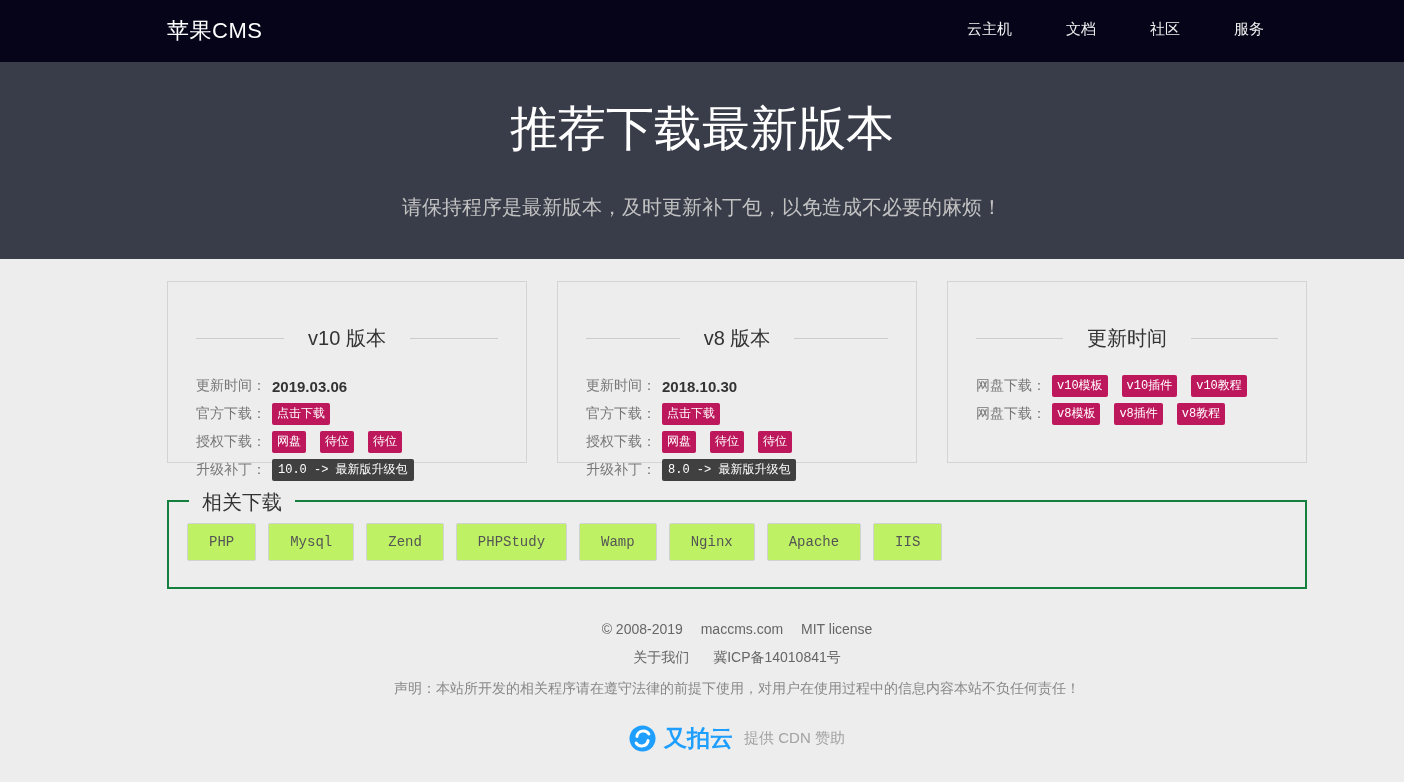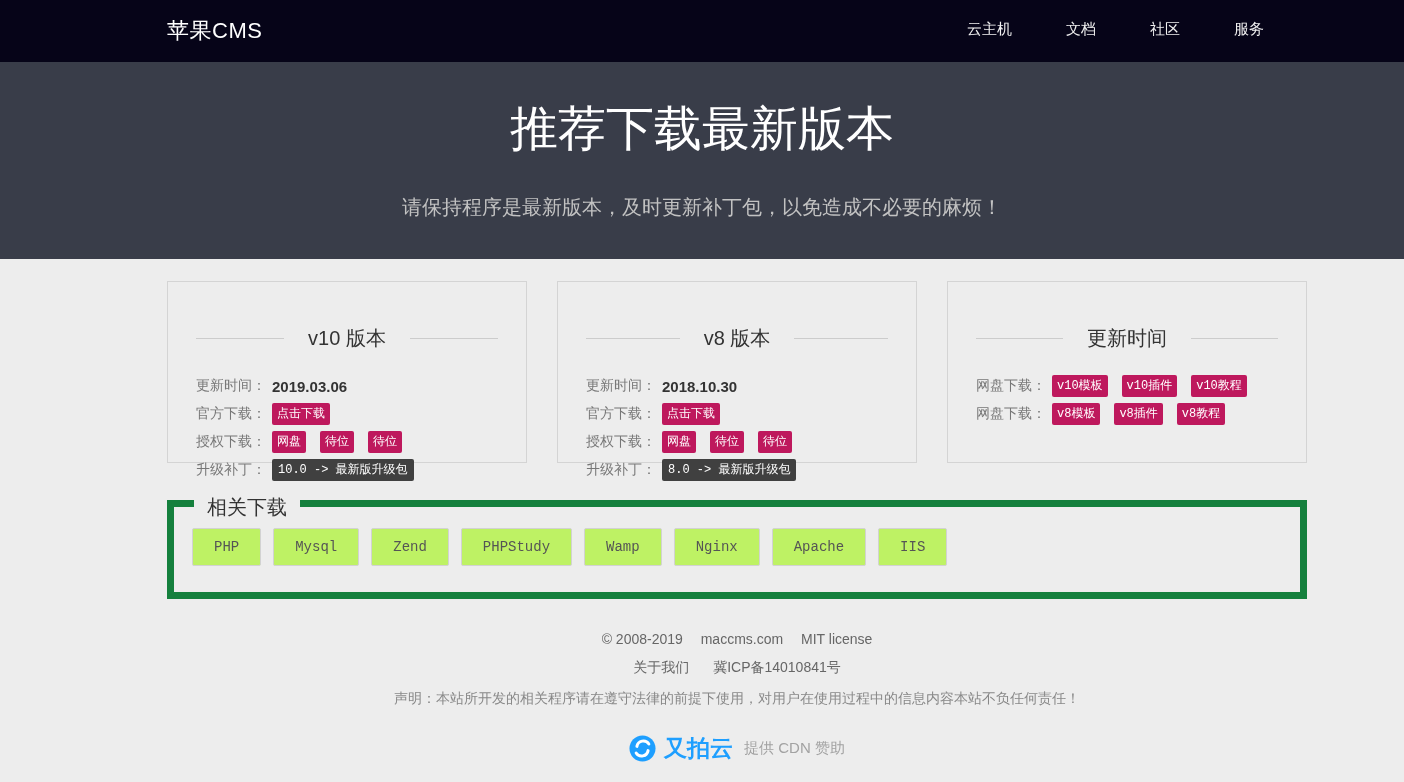--- a/index.html
+++ b/index.html
@@ -65,21 +65,21 @@
     padding: 0 5px; border-radius: 2px;
     color: #fff; font-size: 12px; white-space: nowrap;
     margin-right: 14px; cursor: pointer; border: none;
   }
   .btn-blue { background: #be185d; }
   .btn-orange { background: #404040; padding: 0 6px; }
 
   
   .field {
     position: relative; margin-top: 37px;
-    border: 7px solid #15803d;
+    border: 2px solid #15803d;
     padding: 21px 18px 26px 18px;
   }
   .field-legend {
     position: absolute; top: -13px; left: 20px;
     background: #ededed; padding: 0 13px;
     color: #333; font-size: 20px;
   }
   .btn-plain {
     display: inline-block; height: 38px; line-height: 36px;
     padding: 0 21px; margin-right: 12px;

